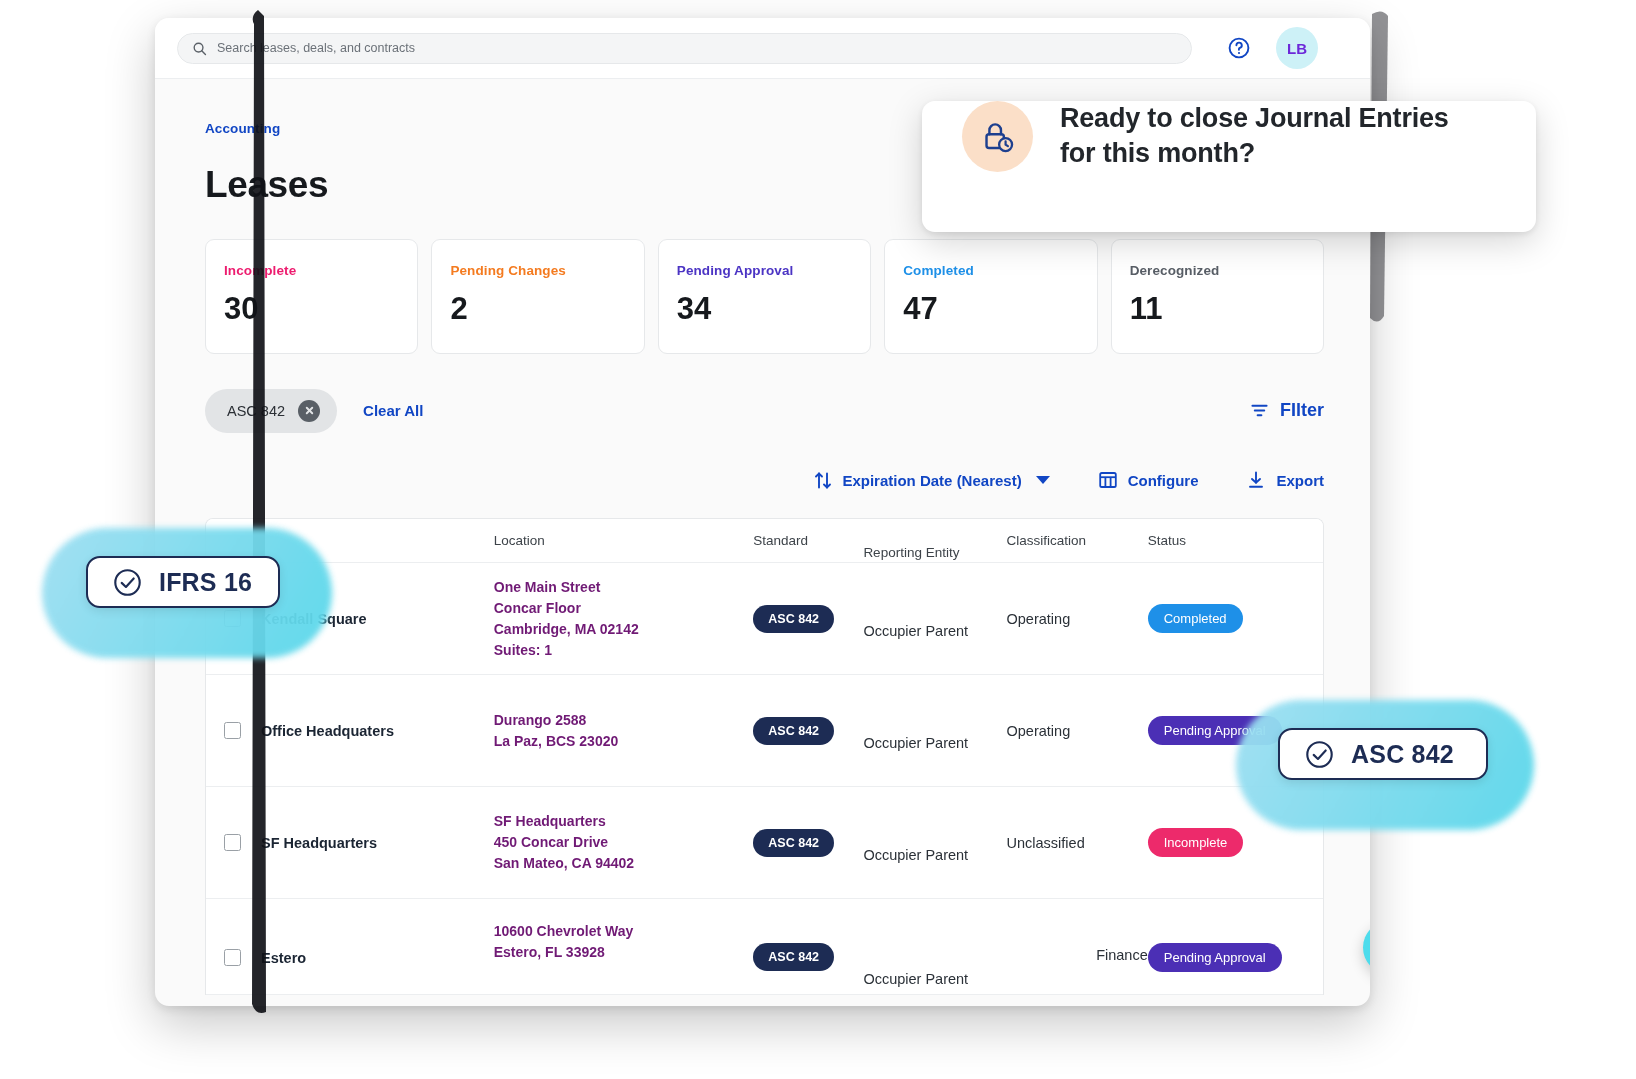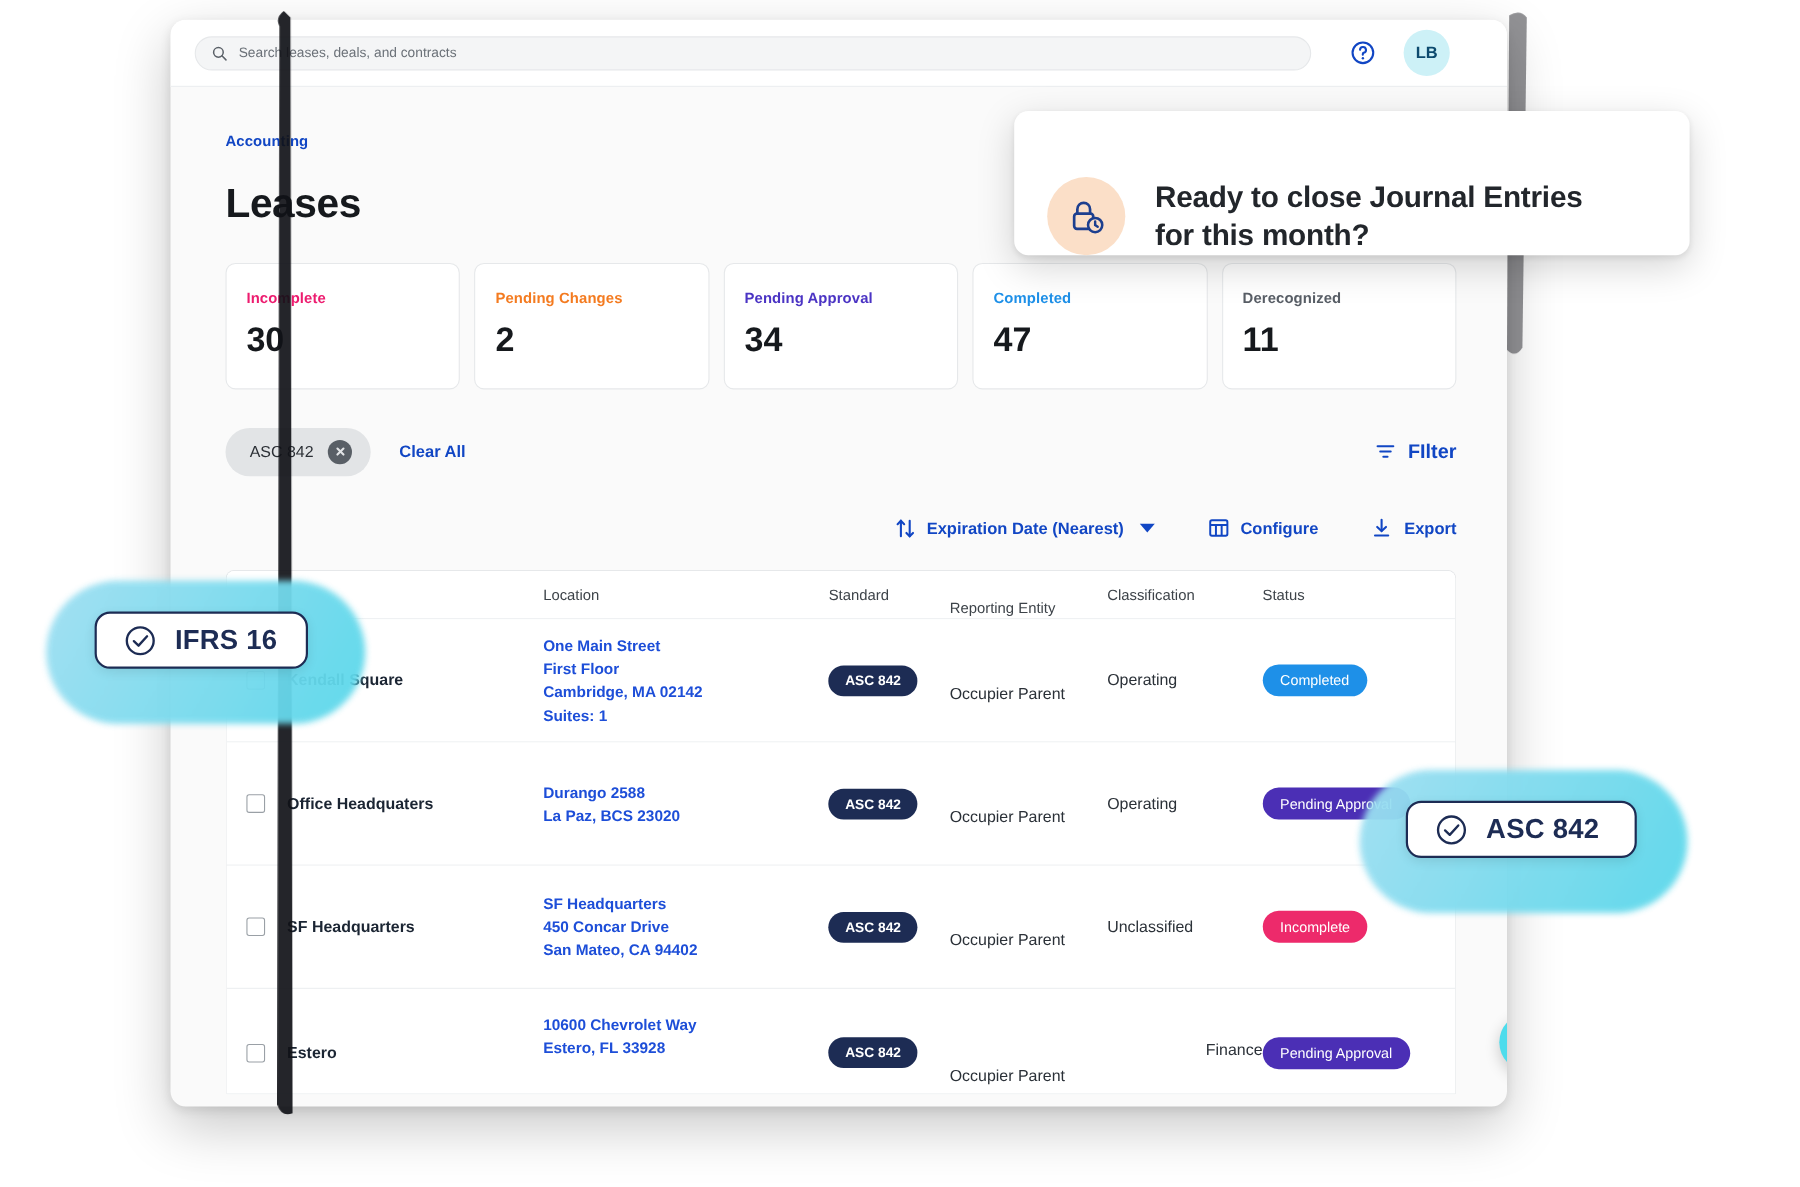--- a/index.html
+++ b/index.html
@@ -51,21 +51,21 @@
   .help-btn {
     margin-left: 34px; width: 26px; height: 26px;
     display: flex; align-items: center; justify-content: center;
     cursor: pointer;
   }
   .avatar {
     margin-left: 24px;
     width: 42px; height: 42px; border-radius: 50%;
     background: #cdf1f7;
     display: flex; align-items: center; justify-content: center;
-    font-size: 15px; font-weight: bold; color: #0c4a6e;
+    font-size: 15px; font-weight: bold; color: #6d28d9;
     cursor: pointer;
   }
 
   
   .page { padding: 42px 46px 0 50px; position: relative; }
   .breadcrumb {
     font-size: 13.5px; font-weight: bold; color: #1146c4;
     letter-spacing: .1px; cursor: pointer;
   }
   .page-title {
@@ -143,43 +143,43 @@
   .c-loc    { width: 245px; }
   .c-std    { width: 113px; margin-left: 21px; }
   .c-ent    { width: 147px; margin-top: 24px; }
   .c-class  { width: 145px; }
   .c-status { width: 180px; }
   .chkbox {
     width: 17px; height: 17px; border: 1.6px solid #9aa0a6; border-radius: 2.5px;
     background: #fff; flex: 0 0 auto; cursor: pointer;
   }
   .name-txt { font-size: 14.5px; font-weight: bold; color: #1b2533; }
-  .loc-line { font-size: 14px; font-weight: bold; color: #1d4ed8; line-height: 21px; }
+  .loc-line { font-size: 14px; font-weight: bold; color: #701a75; line-height: 21px; }
   .badge-std {
     display: inline-flex; align-items: center; justify-content: center;
     background: #1d2c54; color: #fff; font-size: 12.5px; font-weight: bold;
     border-radius: 14px; padding: 7px 15px;
   }
   .cell-txt { font-size: 14.5px; color: #2b3138; }
   .badge-status {
     display: inline-flex; align-items: center; justify-content: center;
     color: #ffffff; font-size: 13px; border-radius: 15px;
     padding: 7px 16px; white-space: nowrap;
   }
 
   
   .callout {
     position: absolute;
     left: 922px; top: 101px;
     width: 614px; height: 131px;
     background: #ffffff;
     border-radius: 13px;
     box-shadow: 0 10px 34px rgba(0,0,0,.17), 0 2px 7px rgba(0,0,0,.09);
-    display: flex; align-items: flex-end; gap: 27px;
-    padding: 0 30px;
+    display: flex; align-items: flex-start; gap: 27px;
+    padding: 0 40px;
     z-index: 40;
   }
   .callout-icon {
     width: 71px; height: 71px; border-radius: 50%;
     background: #fbdfc8;
     display: flex; align-items: center; justify-content: center;
     flex: 0 0 auto;
   }
   .callout-text {
     font-size: 27px; font-weight: bold; color: #22262b;
@@ -355,21 +355,21 @@
           <div class="c-status th">Status</div>
         </div>
 
         <div class="trow">
           <div class="c-name">
             <span class="chkbox"></span>
             <span class="name-txt">Kendall Square</span>
           </div>
           <div class="c-loc">
             <div class="loc-line">One Main Street</div>
-            <div class="loc-line">First Floor</div>
+            <div class="loc-line">Concar Floor</div>
             <div class="loc-line">Cambridge, MA 02142</div>
             <div class="loc-line">Suites: 1</div>
           </div>
           <div class="c-std"><span class="badge-std">ASC 842</span></div>
           <div class="c-ent cell-txt">Occupier Parent</div>
           <div class="c-class cell-txt">Operating</div>
           <div class="c-status"><span class="badge-status" style="background:#1e90e8">Completed</span></div>
         </div>
 
         <div class="trow">

